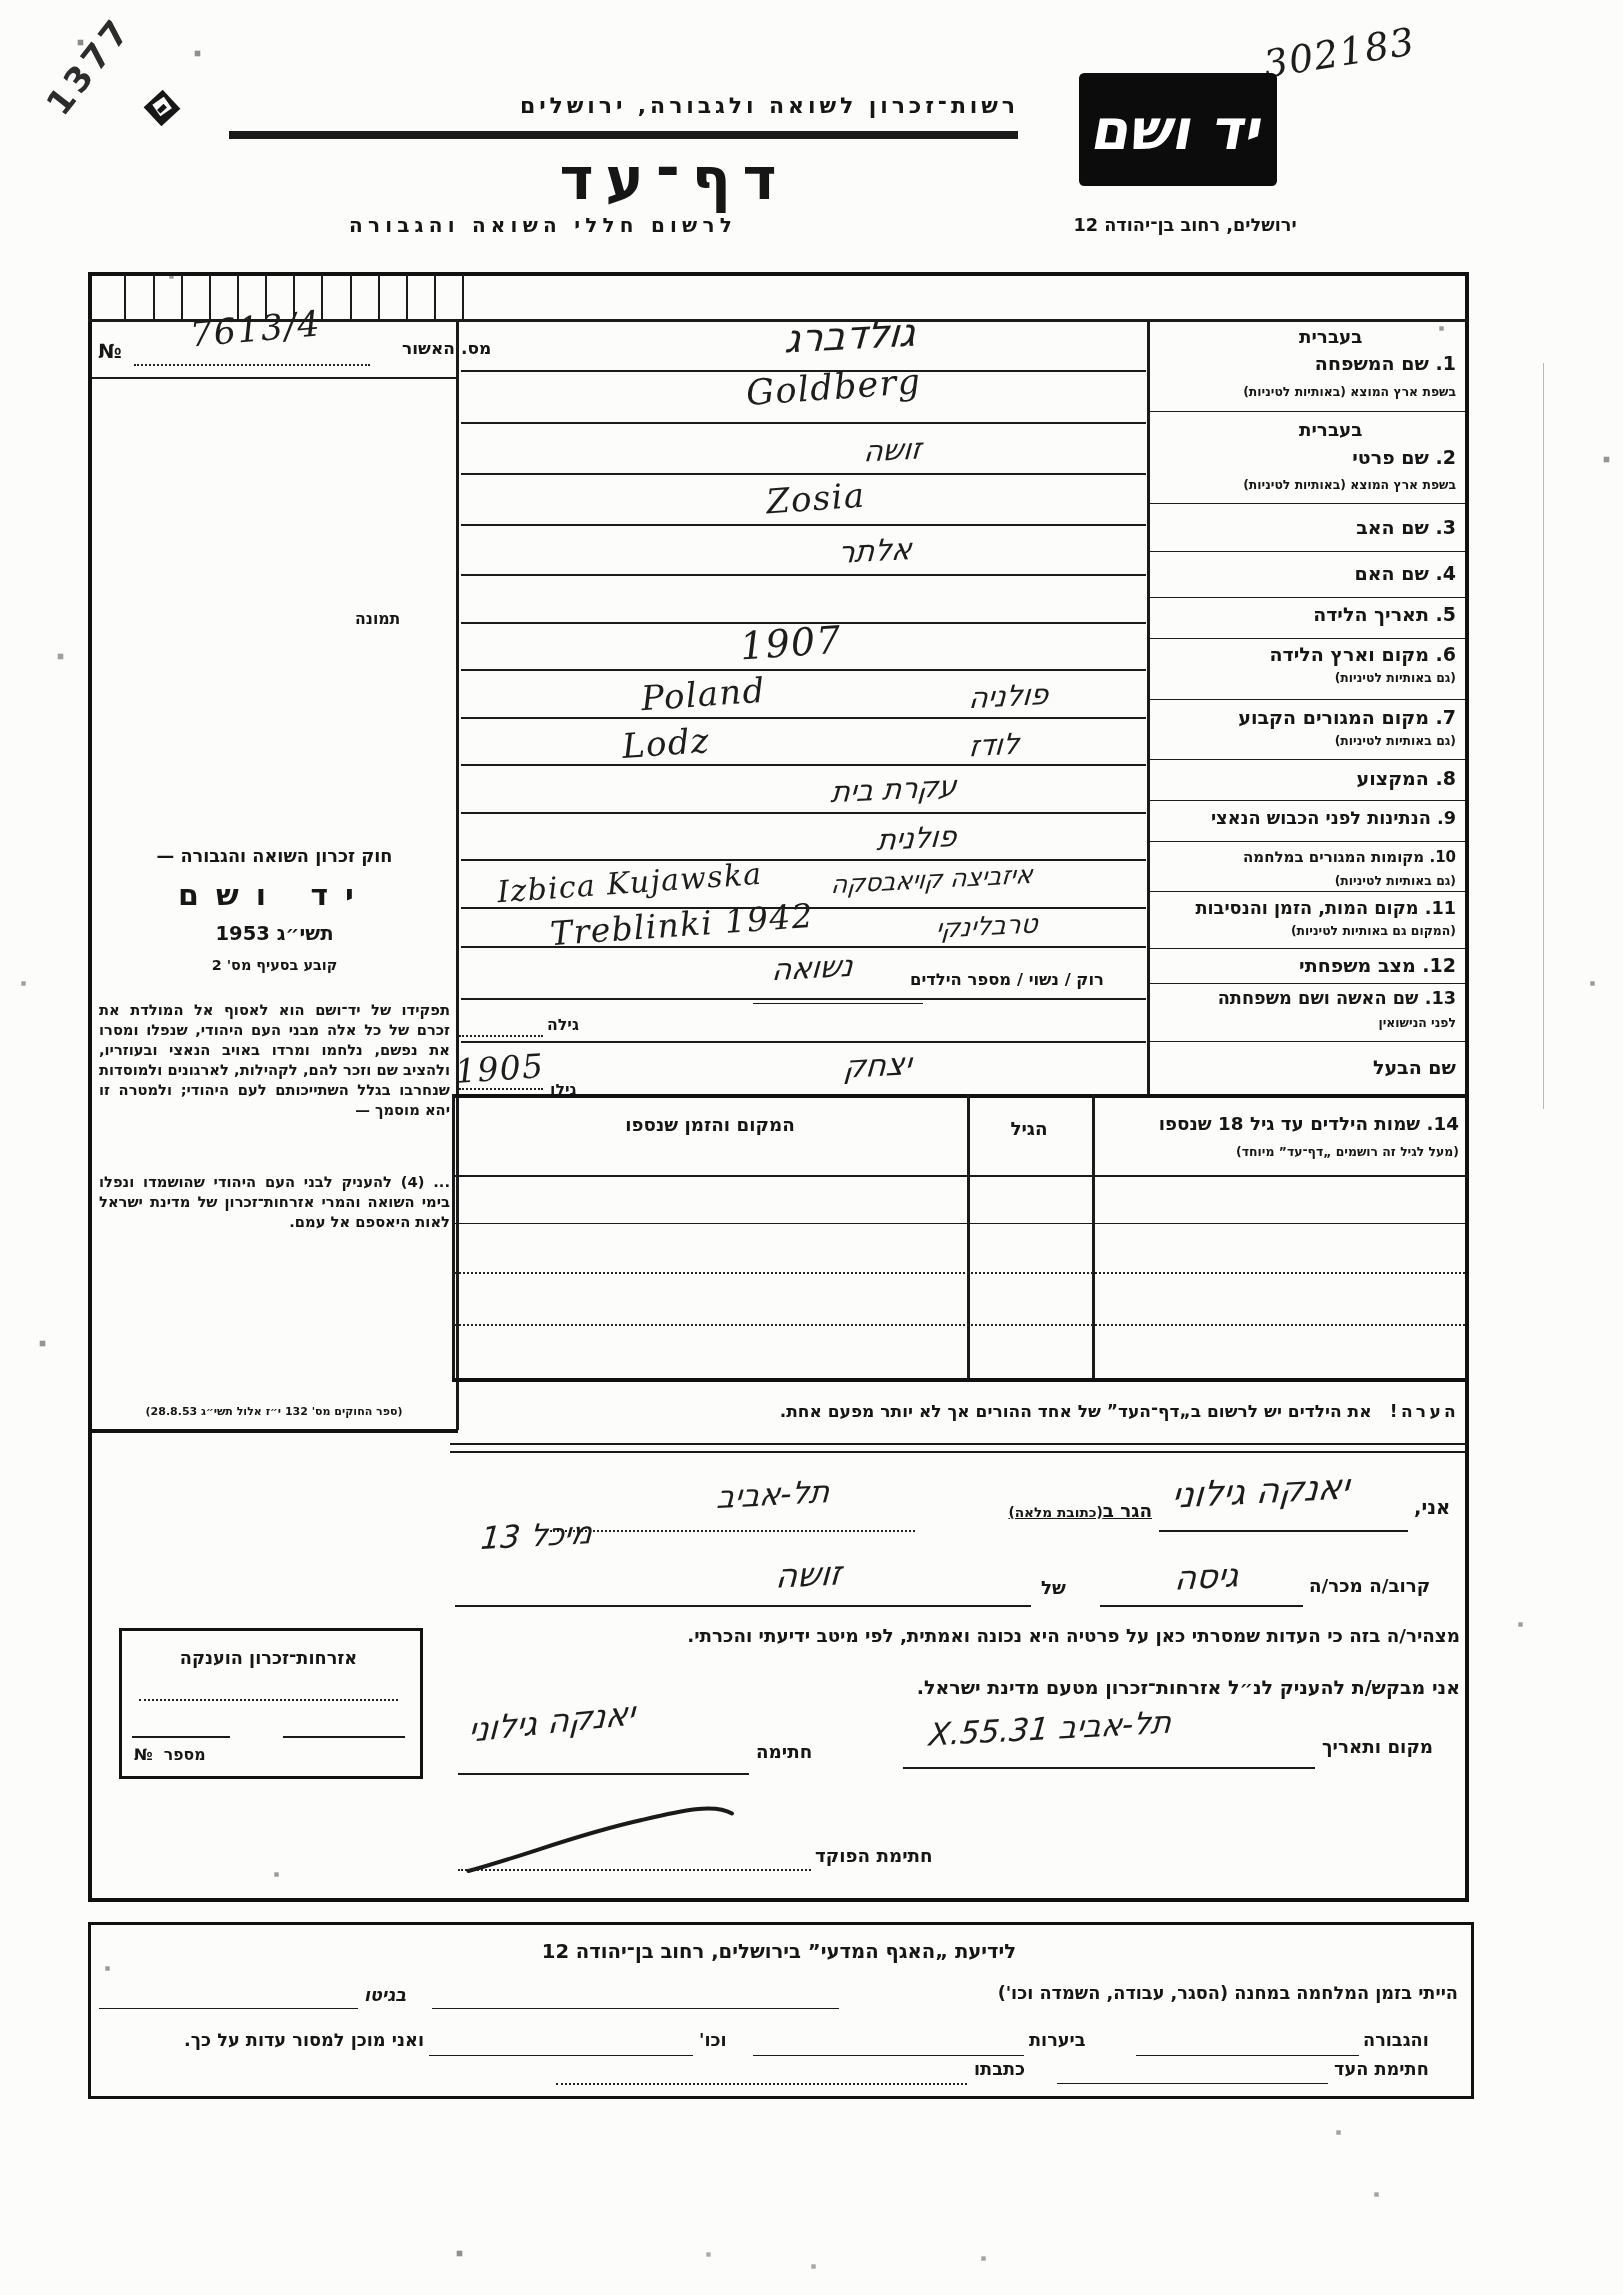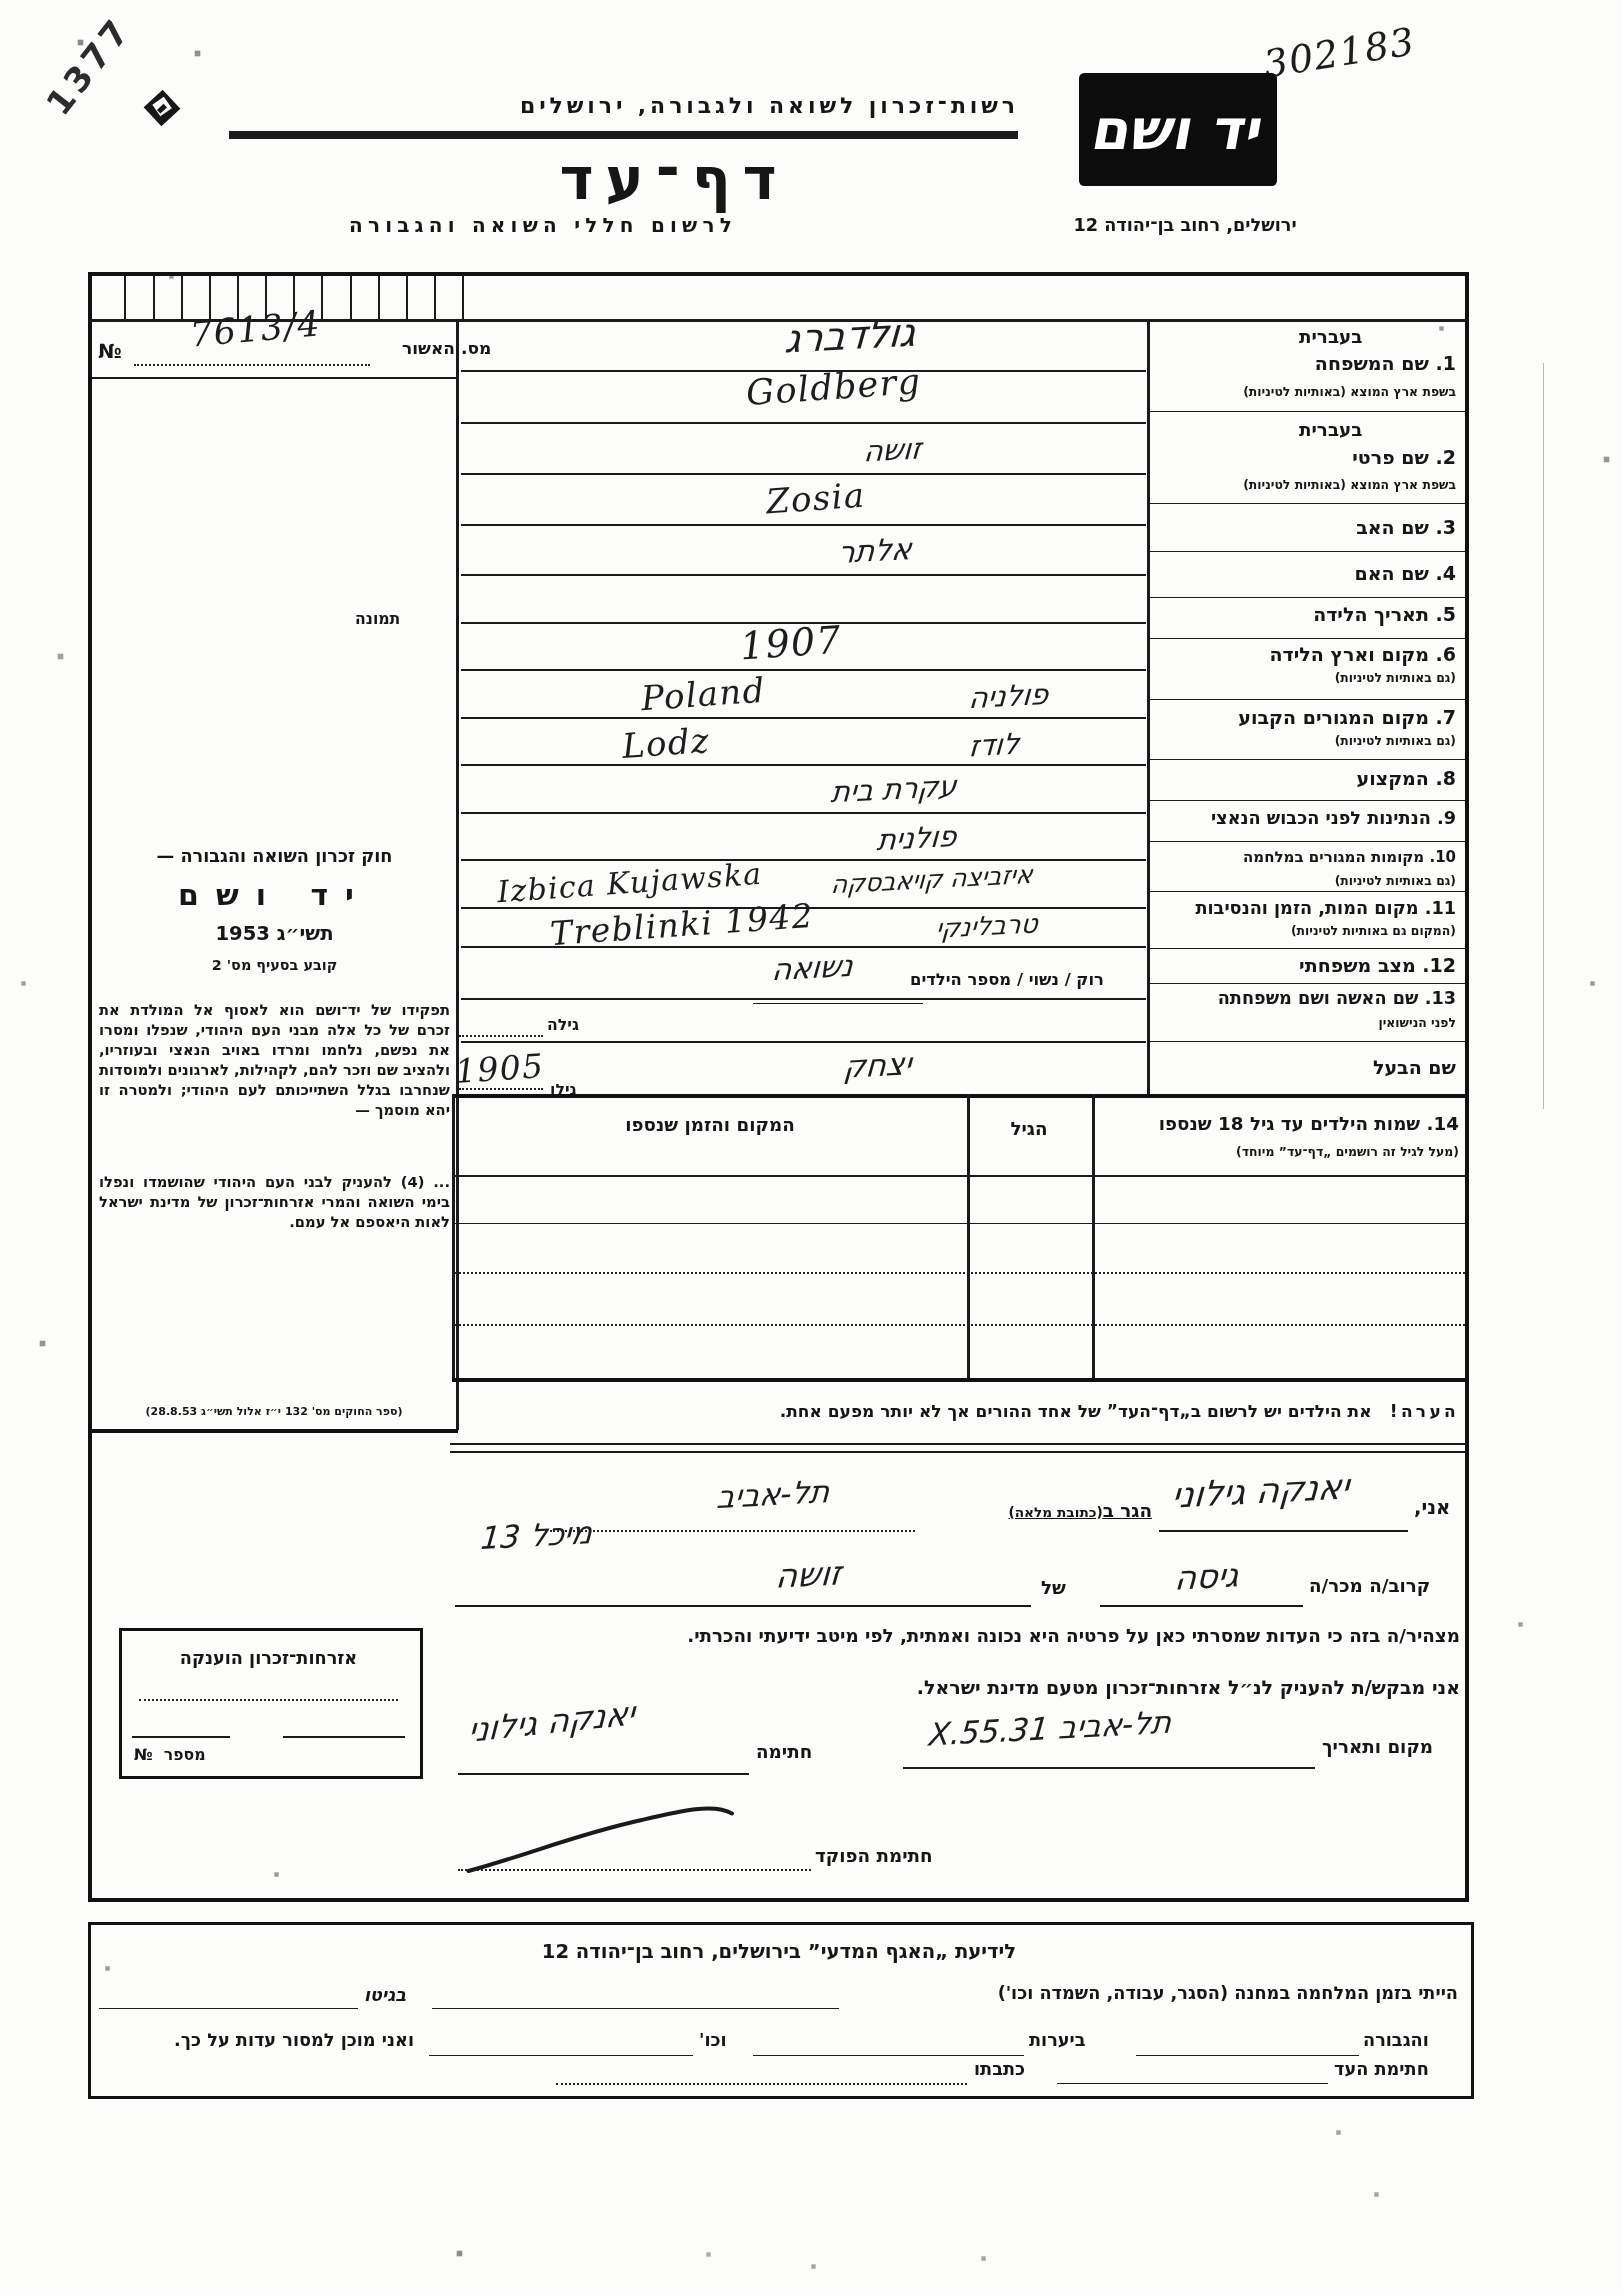--- a/index.html
+++ b/index.html
@@ -224,18 +224,18 @@
 <div class="t rgt" style="left:844px;top:1983px;width:614px;font-size:17.7px;">הייתי בזמן המלחמה במחנה (הסגר, עבודה, השמדה וכו')</div>
 <div class="ln" style="left:432px;top:2008px;width:407px;height:1.3px;"></div>
 <div class="t" style="left:364px;top:1985px;font-size:17.7px;font-style:italic;">בגיטו</div>
 <div class="ln" style="left:99px;top:2008px;width:259px;height:1.3px;"></div>
 <div class="t" style="left:1363px;top:2030px;font-size:17.7px;">והגבורה</div>
 <div class="ln" style="left:1136px;top:2055px;width:223px;height:1.3px;"></div>
 <div class="t" style="left:1029px;top:2030px;font-size:17.7px;">ביערות</div>
 <div class="ln" style="left:753px;top:2055px;width:271px;height:1.3px;"></div>
 <div class="t" style="left:699px;top:2030px;font-size:17.7px;">וכו'</div>
 <div class="ln" style="left:429px;top:2055px;width:264px;height:1.3px;"></div>
-<div class="t rgt" style="left:88px;top:2030px;width:326px;font-size:17.7px;">ואני מוכן למסור עדות על כך.</div>
+<div class="t rgt" style="left:98px;top:2030px;width:326px;font-size:17.7px;">ואני מוכן למסור עדות על כך.</div>
 <div class="t" style="left:1334px;top:2059px;font-size:17.7px;">חתימת העד</div>
 <div class="ln" style="left:1057px;top:2083px;width:271px;height:1.3px;"></div>
 <div class="t" style="left:974px;top:2059px;font-size:17.7px;">כתבתו</div>
 <div class="lnd" style="left:556px;top:2083px;width:411px;"></div>
 
 
 </body></html>

